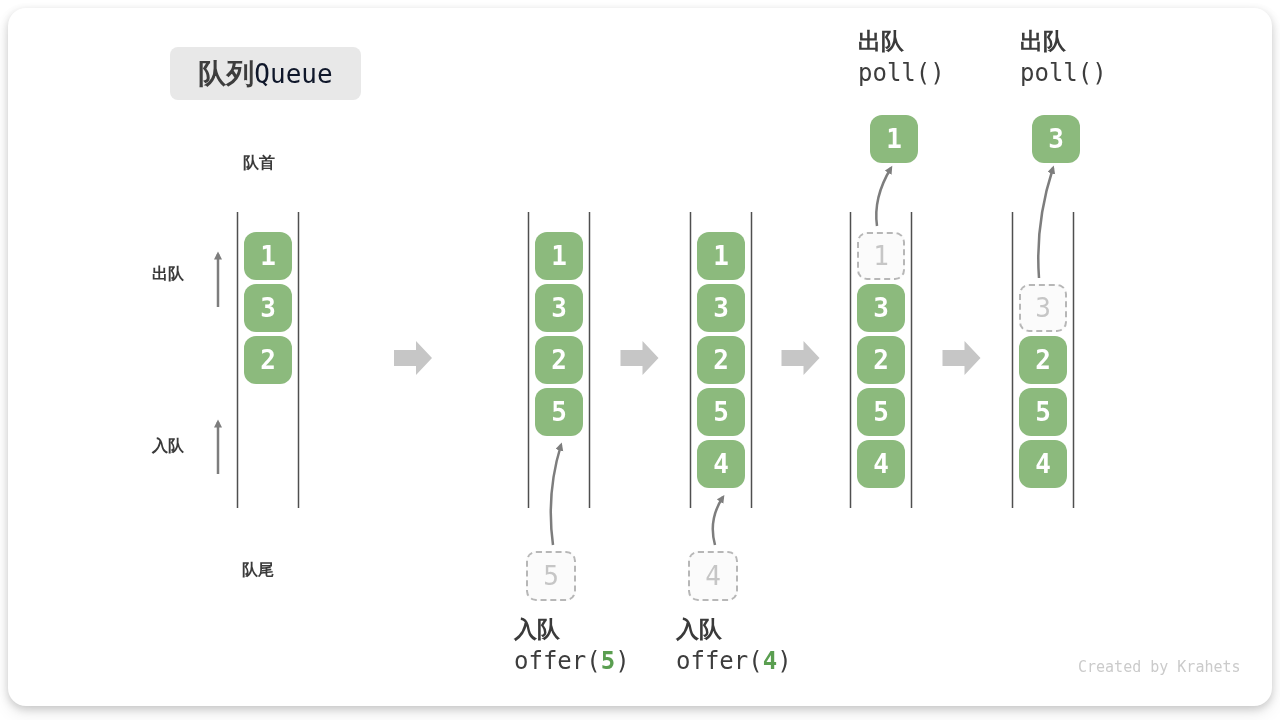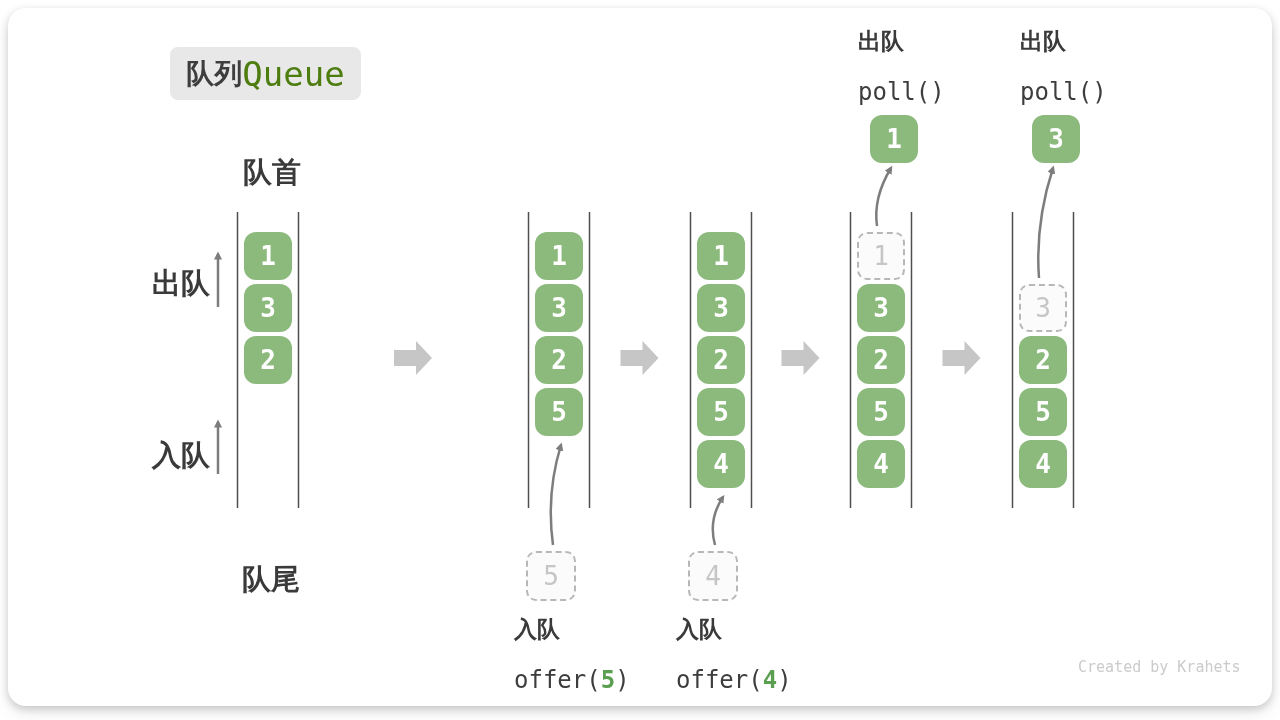--- a/index.html
+++ b/index.html
@@ -20,44 +20,44 @@
   }
   #svg-layer{position:absolute;left:0;top:0;z-index:2;pointer-events:none;}
   .layer{position:absolute;left:0;top:0;width:1280px;height:720px;z-index:3;}
 
   .title-badge{
     position:absolute;left:170px;top:47px;width:191px;height:53px;
     background:var(--title-bg);border-radius:8px;
     display:flex;align-items:center;justify-content:center;z-index:3;
   }
   .title-zh{font-size:28px;font-weight:700;color:#3d3d3d;}
-  .title-en{font-family:"DejaVu Sans Mono",monospace;font-size:34px;color:#4d7c0f;}
+  .title-en{font-family:"DejaVu Sans Mono",monospace;font-size:26px;color:#0f172a;}
 
   .cjk-label{
-    position:absolute;font-size:29px;font-weight:700;color:var(--text);
+    position:absolute;font-size:16px;font-weight:700;color:var(--text);
     white-space:nowrap;z-index:3;
   }
   .slot{
     position:absolute;width:48px;height:48px;border-radius:12px;
     display:flex;align-items:center;justify-content:center;
     font-family:"DejaVu Sans Mono",monospace;font-size:26px;font-weight:700;
     box-sizing:border-box;
   }
   .slot.g{background:var(--green);color:var(--green-text);}
   .slot.d{
     background:var(--dash-bg);border:2px dashed var(--dash-border);
     color:var(--dash-text);font-weight:400;border-radius:10px;
   }
   .slot.io{width:50px;height:50px;}
 
   .caption{position:absolute;z-index:3;white-space:nowrap;}
   .caption .action{font-size:23px;font-weight:700;color:var(--text);display:block;line-height:1;}
   .caption .code{
     font-family:"DejaVu Sans Mono",monospace;font-size:24px;color:#3d3d3d;
-    display:block;margin-top:27px;line-height:1;
+    display:block;margin-top:8px;line-height:1;
   }
   .caption .arg{color:var(--accent);font-weight:700;}
 
   .watermark{
     position:absolute;left:1078px;top:658px;z-index:3;
     font-family:"DejaVu Sans Mono",monospace;font-size:15px;color:var(--wm);
     letter-spacing:0px;white-space:nowrap;
   }
 </style>
 </head>

